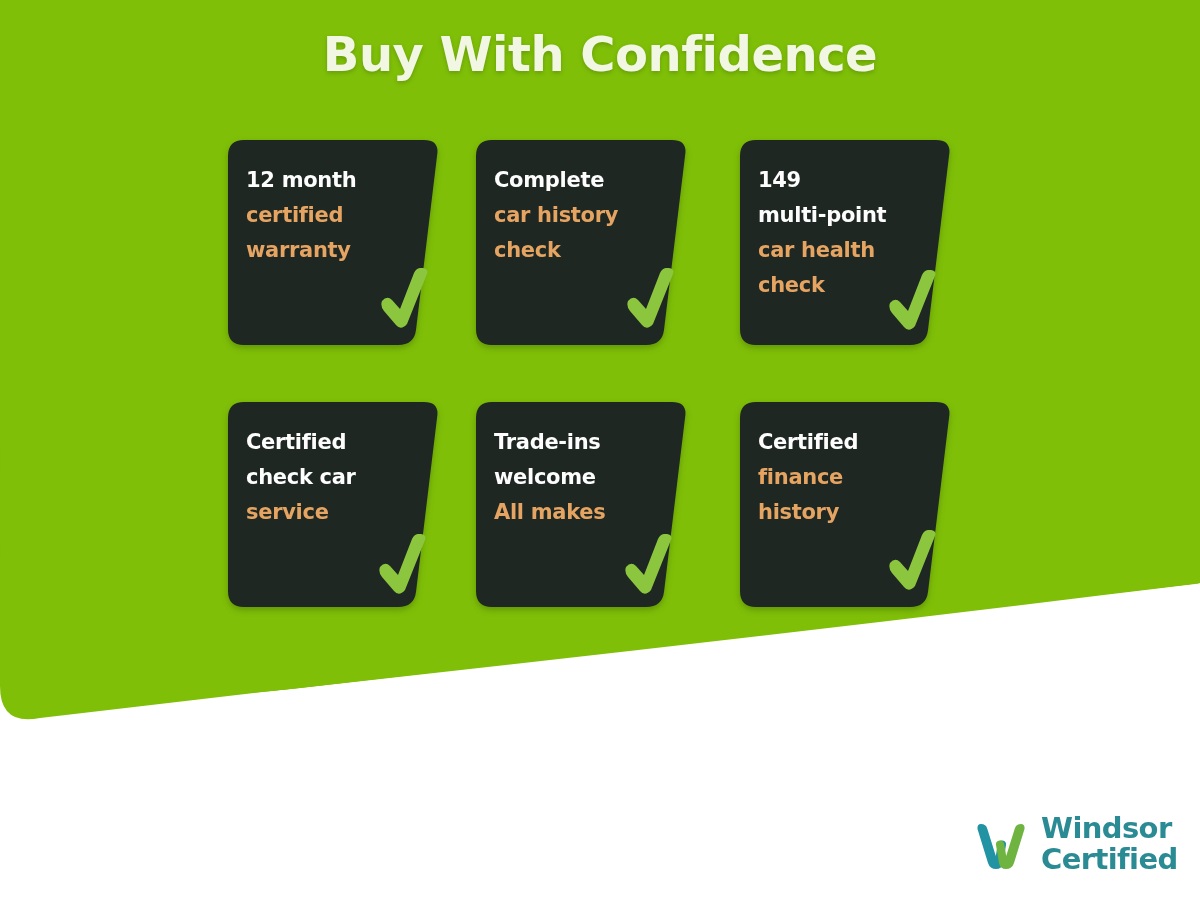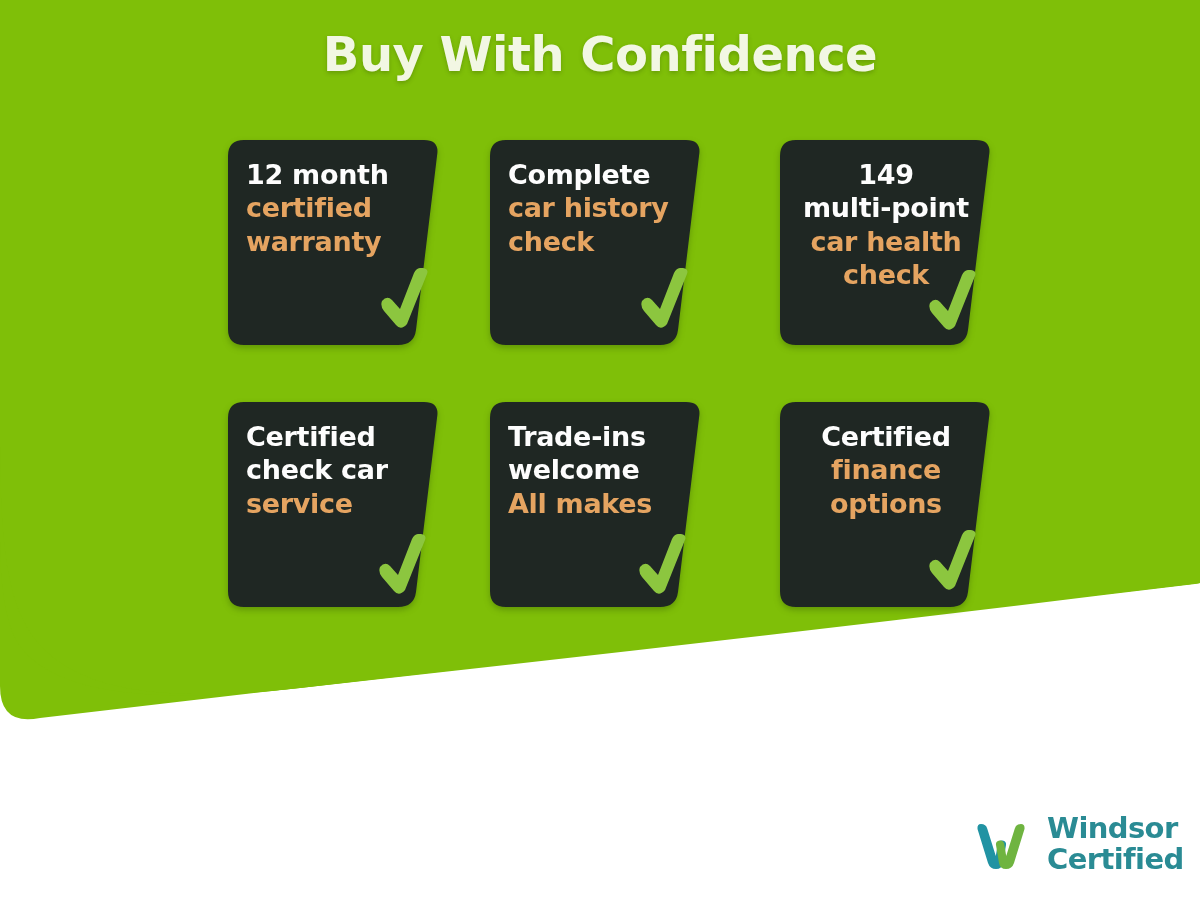--- a/index.html
+++ b/index.html
@@ -68,53 +68,54 @@
   }
 
   .card .card-body {
     position: absolute;
     left: 18px;
     top: 18px;
     width: 176px;
   }
 
   .card-line {
-    font-size: 27px;
+    font-size: 21px;
     line-height: 1.24;
     font-weight: 700;
     letter-spacing: -0.3px;
     white-space: nowrap;
     font-family: "DejaVu Sans", sans-serif;
+    margin-top: 9px;
   }
   .card-line.white { color: #fdfdfd; }
   .card-line.amber { color: #e5a461; }
 
   .check-icon {
     position: absolute;
     width: 52px;
     height: 64px;
   }
 
   
   .r0 { top: 0; }
   .r1 { top: 262px; }
   .c0 { left: 0; }
-  .c1 { left: 262px; }
-  .c2 { left: 552px; text-align: center; }
+  .c1 { left: 248px; }
+  .c2 { left: 512px; }
 
   
   .logo {
     position: absolute;
     left: 973px;
     top: 808px;
     width: 190px;
     height: 72px;
     display: flex;
     align-items: center;
-    gap: 16px;
+    gap: 10px;
   }
   .logo-mark { width: 58px; height: 58px; flex: 0 0 auto; }
   .logo-words {
     display: flex;
     flex-direction: column;
     line-height: 1.0;
   }
   .logo-word {
     font-size: 29px;
     font-weight: 700;
@@ -210,21 +211,21 @@
       </svg>
     </div>
 
     <div class="card r1 c2">
       <svg class="card-shape" viewBox="0 0 212 205" preserveAspectRatio="none" aria-hidden="true">
         <path d="M16,0 H196 Q212,0 209,16 L188,190 Q186,205 170,205 H16 Q0,205 0,189 V16 Q0,0 16,0 Z" fill="#1f2723"></path>
       </svg>
       <div class="card-body">
         <div class="card-line white">Certified</div>
         <div class="card-line amber">finance</div>
-        <div class="card-line amber">options</div>
+        <div class="card-line amber">history</div>
       </div>
       <svg class="check-icon" style="left:146px; top:128px;" viewBox="0 0 52 64" aria-hidden="true">
         <path d="M4,33 Q2,38 6,43 L18,57 Q23,63 29,56 L49,6 Q51,1 45,0 Q39,-1 36,5 L22,41 L14,32 Q9,27 4,33 Z" fill="#8cc63f"></path>
       </svg>
     </div>
 
   </div>
 
   <div class="logo">
     <svg class="logo-mark" viewBox="0 0 58 58" aria-hidden="true">

